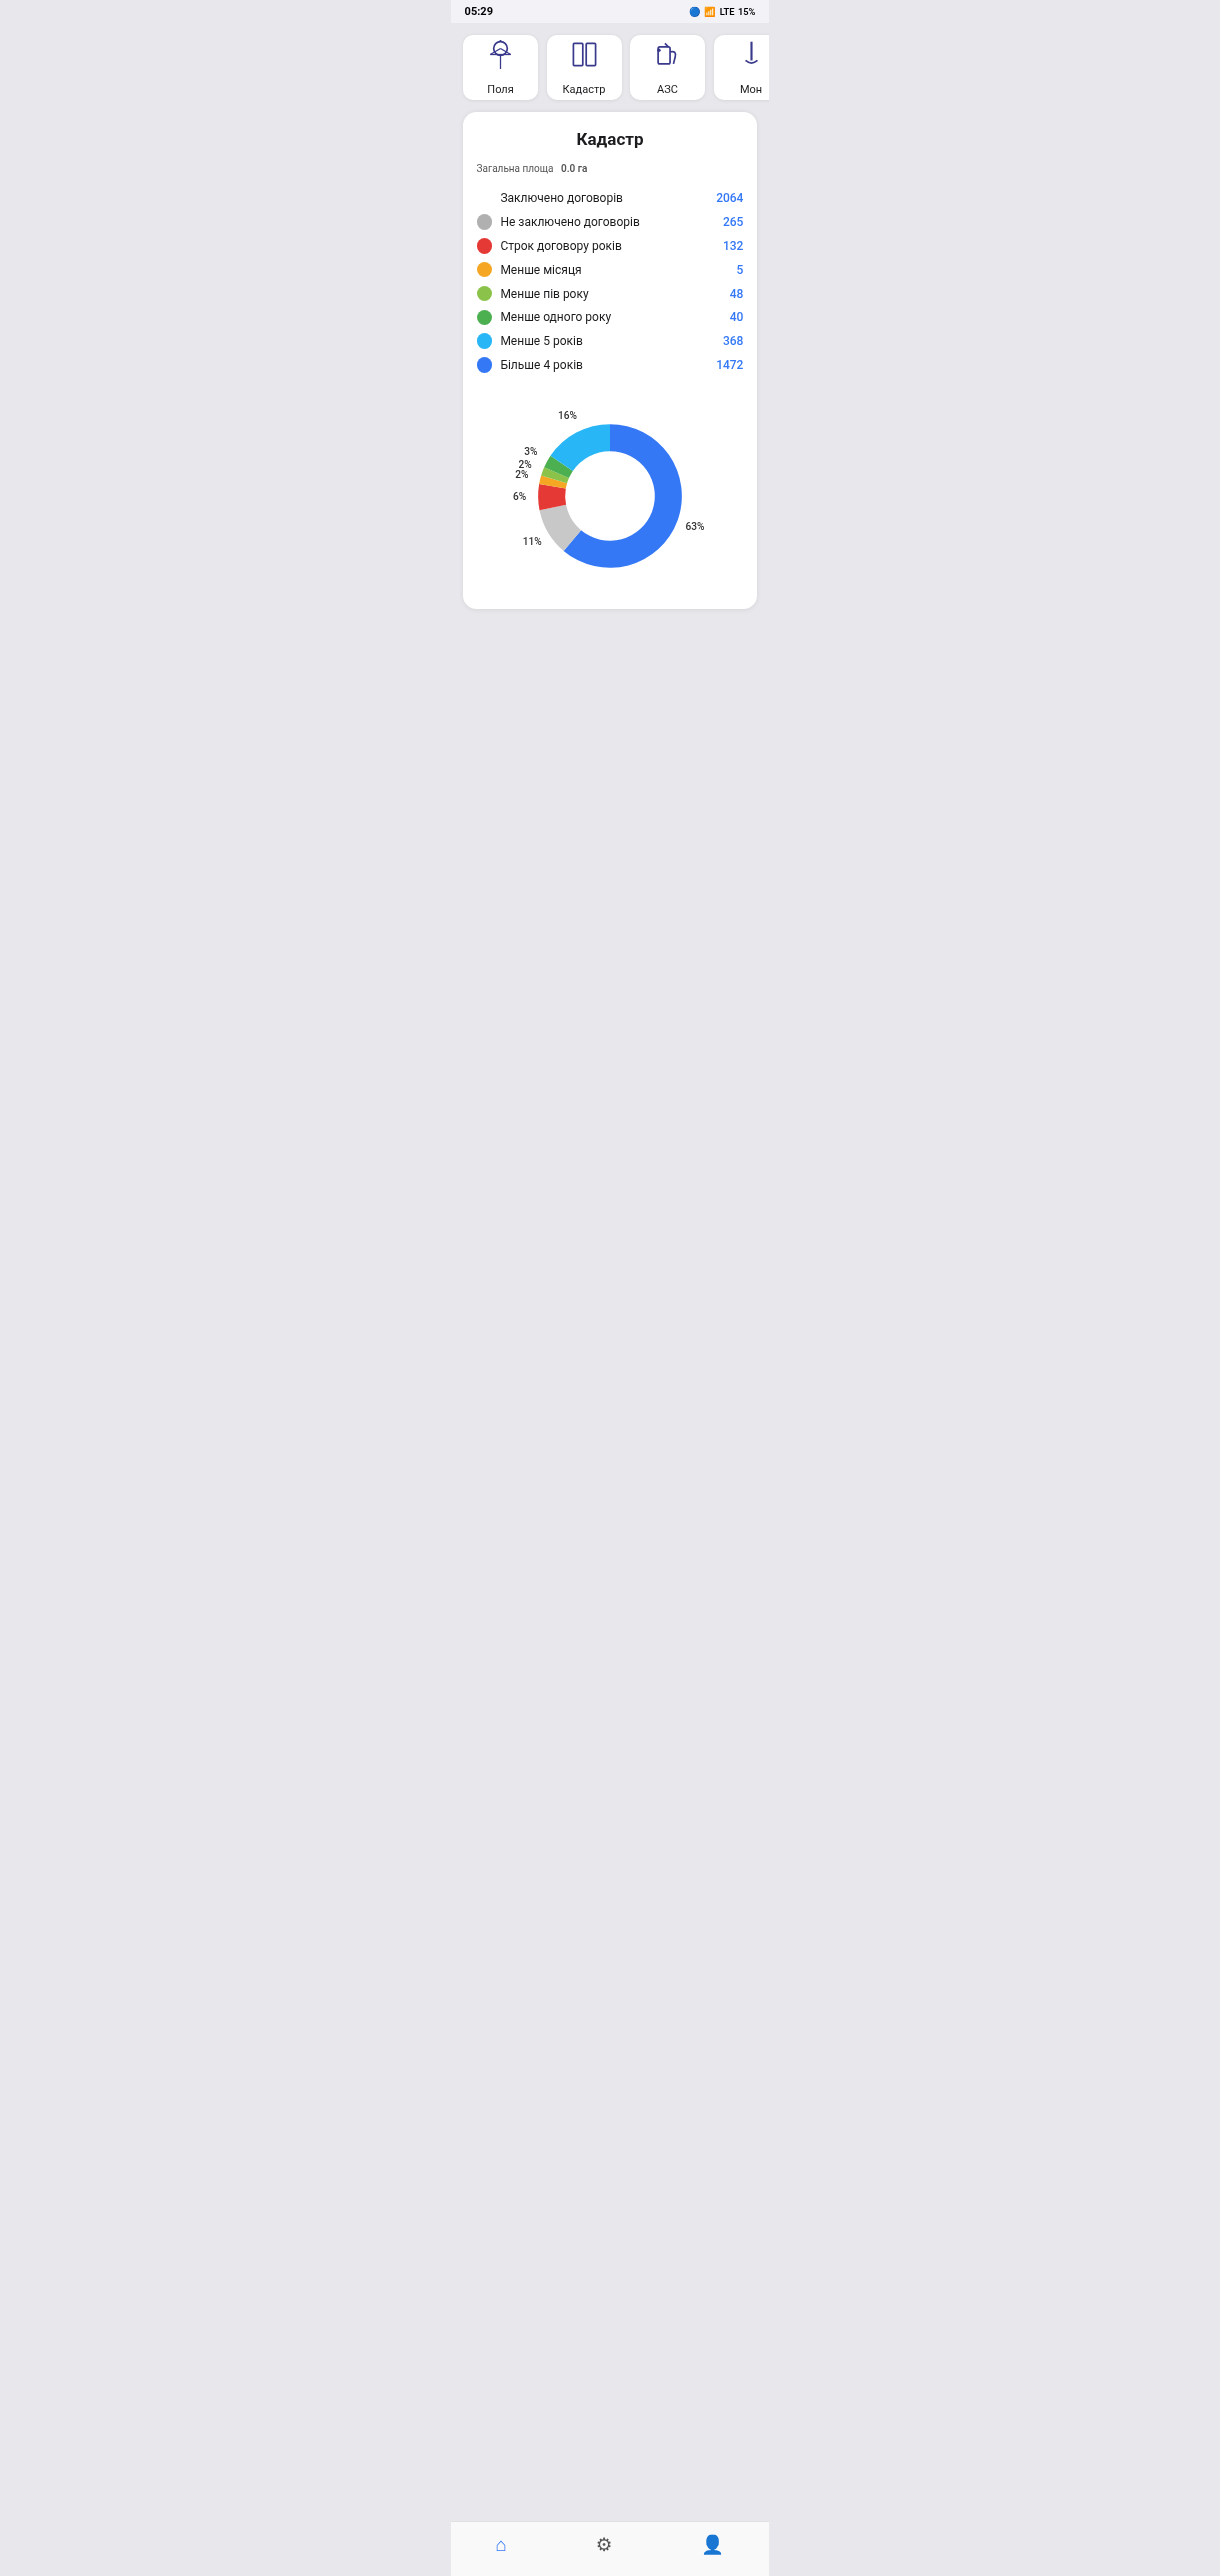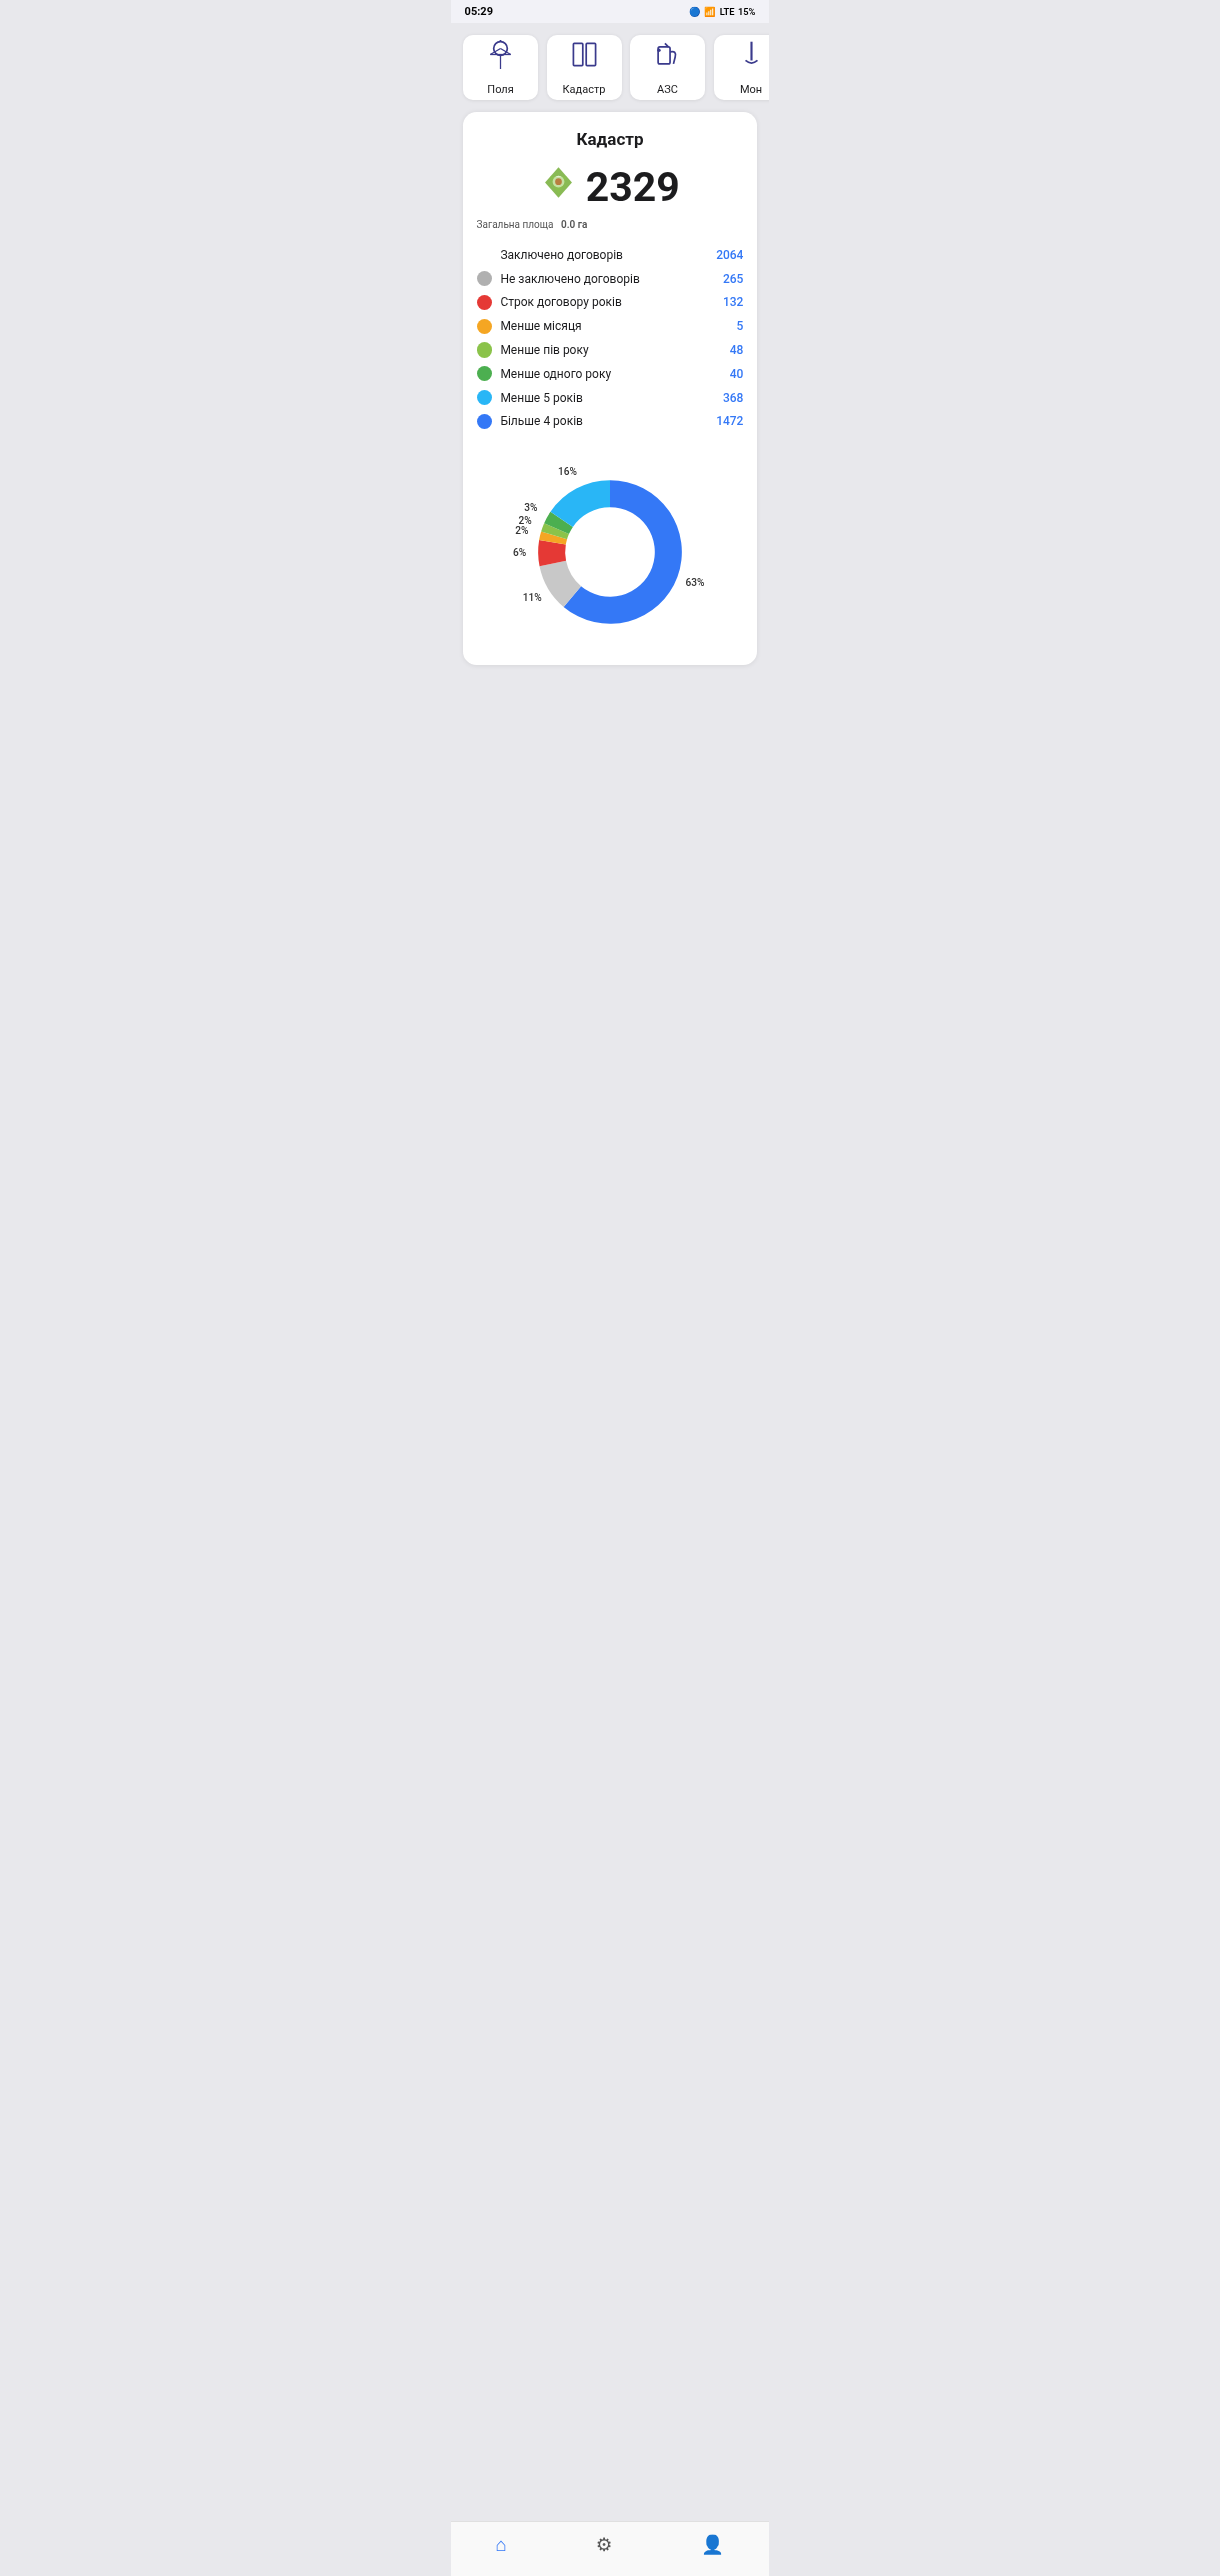--- a/index.html
+++ b/index.html
@@ -204,33 +204,20 @@
           <line x1="17" y1="2" x2="17" y2="24" stroke="#3a3a8c" stroke-width="2.5"></line>
           <path d="M10 24 Q17 30 24 24" fill="none" stroke="#3a3a8c" stroke-width="2"></path>
         </svg></div>
     <span class="nav-card-label">Мон</span>
   </div>
   </div>
 
 <div class="pb-nav">
   <div class="main-card">
     <div class="main-title">Кадастр</div>
-    <div class="hero-row">
-      <span class="hero-icon">
-        
-        <svg width="37" height="37" viewBox="0 0 44 44">
-
-          <polygon points="22,4 38,22 22,40 6,22" fill="#7cb342" opacity="0.9"></polygon>
-          <circle cx="22" cy="21" r="7" fill="white"></circle>
-          <circle cx="22" cy="21" r="4" fill="#e53935"></circle>
-          <polygon points="12,15 32,15 28,26 22,36 16,26" fill="#8bc34a" opacity="0.5"></polygon>
-        </svg>
-      </span>
-      <span class="hero-number">2329</span>
-    </div>
     <div class="total-area">
       <span>Загальна площа</span>
       &nbsp;
       <span class="total-area-value">0.0 га</span>
     </div>
 
     <div class="stats-list" id="stats-list">
     <div class="stat-row">
     <div class="stat-dot" style="background:transparent;"></div>
     <span class="stat-label">Заключено договорів</span>

